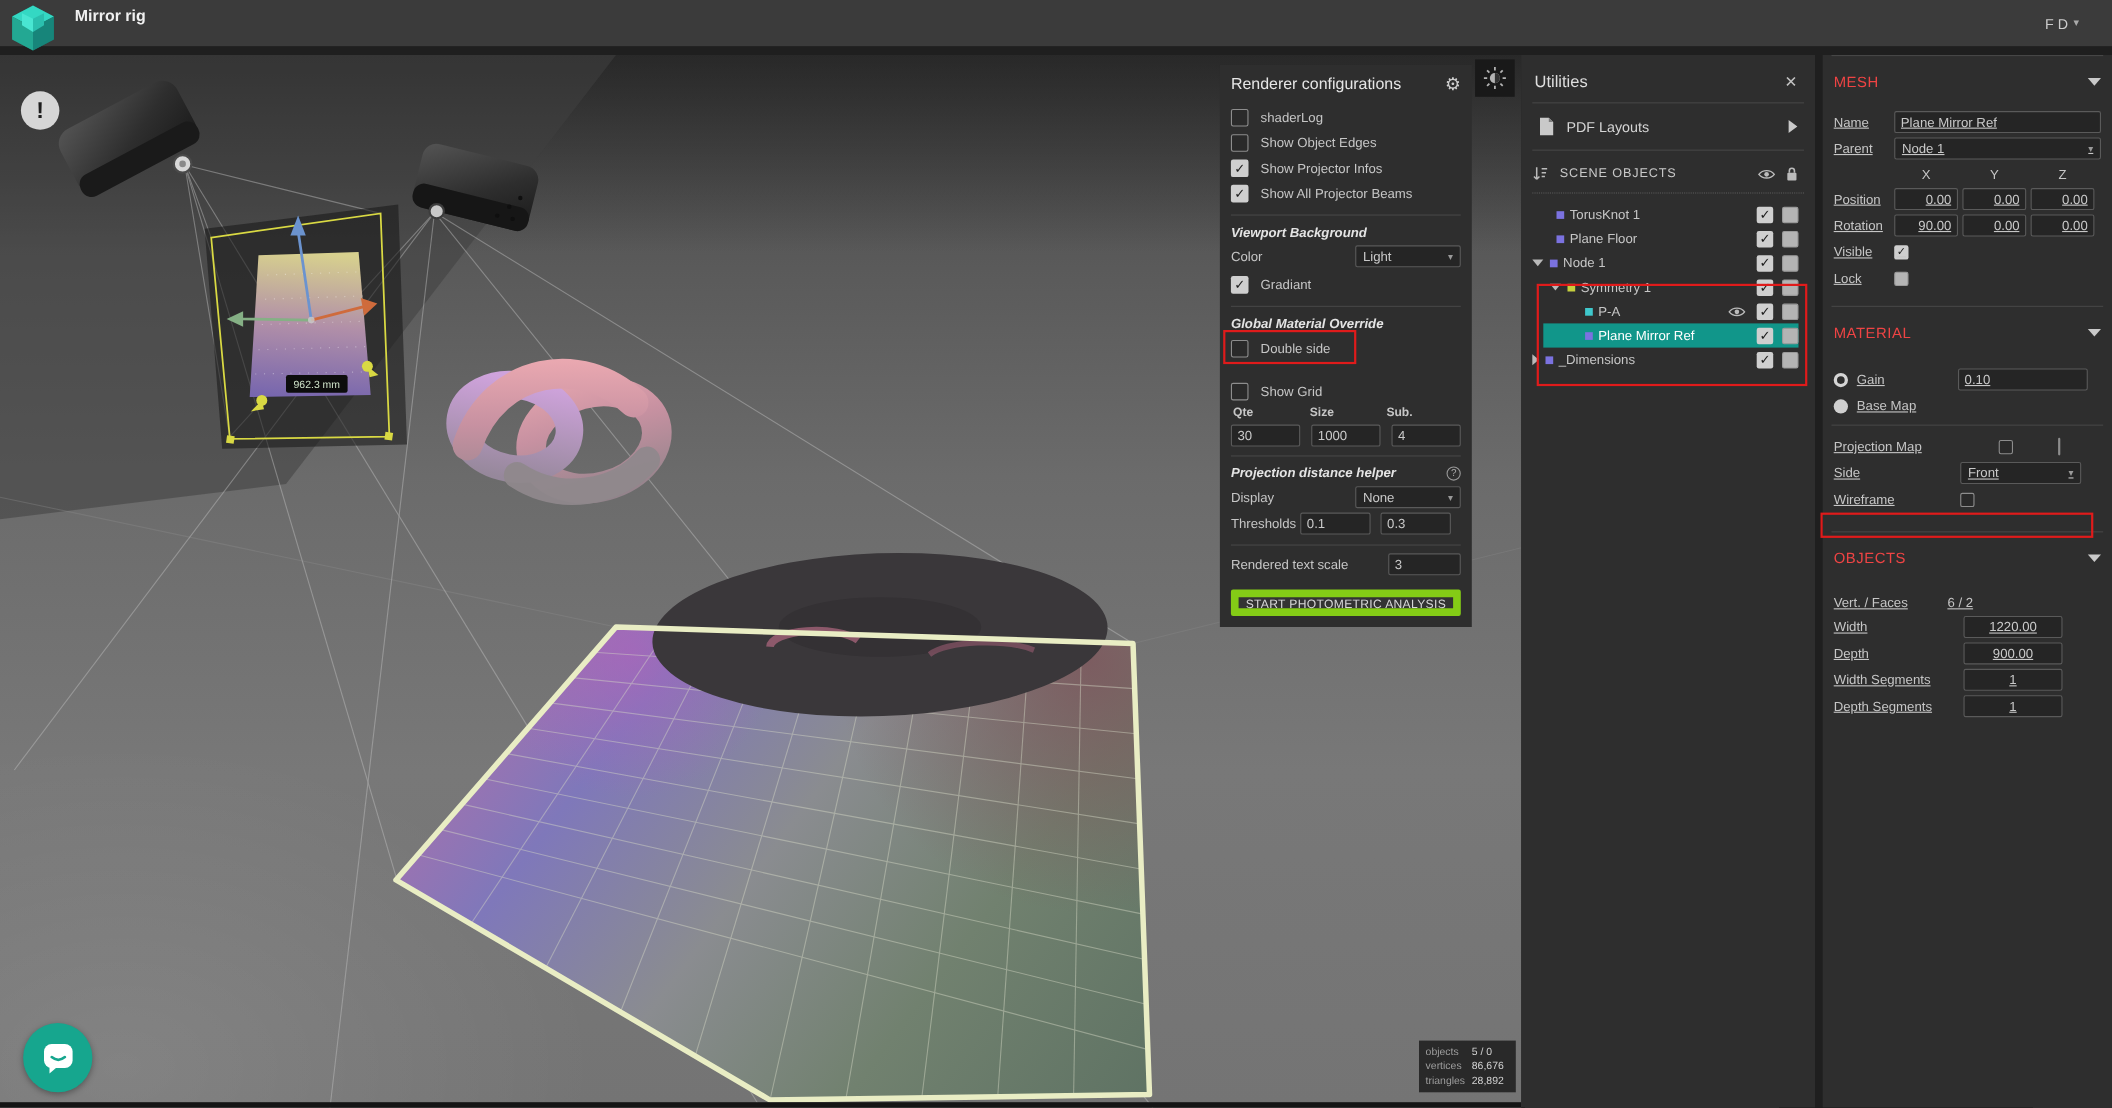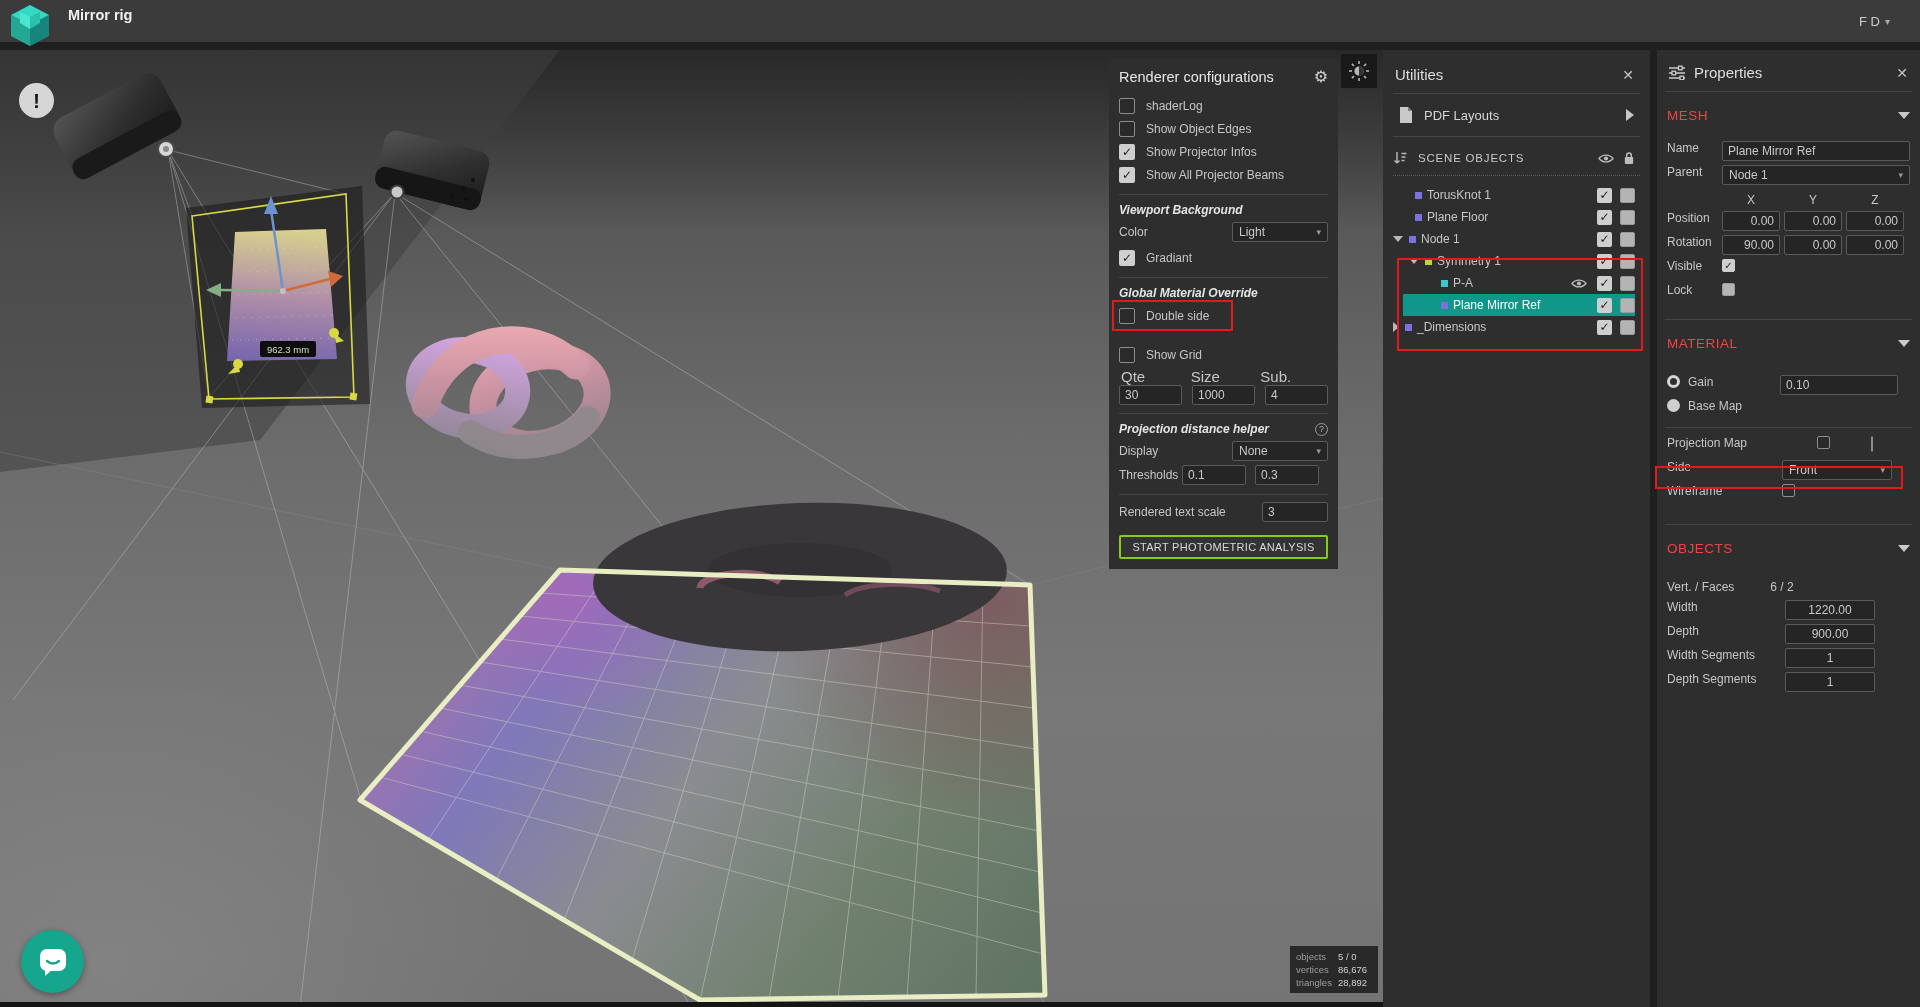--- a/index.html
+++ b/index.html
@@ -64,34 +64,34 @@
 
   
   .rpanel{left:1109px;top:59px;width:229px;padding:8px 10px 10px;}
   .rpanel .title{display:flex;justify-content:space-between;align-items:center;font-size:14.5px;color:#e6e6e6;}
   .gear::after{content:"\2699";font-size:16px;color:#cfcfcf;}
   .optrow{display:flex;align-items:center;gap:11px;height:23px;}
   .rpanel .hr{margin:8px 0 0;}
   .rowlbl{display:flex;align-items:center;height:22px;}
   .rowlbl .lbl{flex:1;}
   .rowlbl .seldd{width:96px;}
-  .gridlabels{display:flex;height:15px;margin-top:2px;font-size:15px;}
+  .gridlabels{display:flex;height:15px;margin-top:2px;font-size:11px;font-weight:bold;}
   .gridlabels span{width:63px;margin-right:10px;padding-left:2px;}
   .gridinputs{display:flex;margin-top:2px;}
   .gridinputs .inp{width:63px;margin-right:10px;}
   .pdh{display:flex;align-items:center;justify-content:space-between;margin-top:8px;}
   .qicon{width:13px;height:13px;border-radius:50%;border:1px solid #999;color:#aaa;font-size:9px;
     display:flex;align-items:center;justify-content:center;}
   .qicon::after{content:"?";}
   .threshrow{display:flex;align-items:center;margin-top:2px;height:22px;}
   .threshrow .tl{width:74px;}
   .threshrow .inp{width:64px;margin-right:9px;}
   .rtsrow{display:flex;align-items:center;justify-content:space-between;margin-top:6px;height:22px;}
   .rtsrow .inp{width:66px;}
-  .bigbtn{margin-top:12px;width:100%;height:24px;background:#333333;border:2px solid #84cc16;border-radius:2px;
+  .bigbtn{margin-top:12px;width:100%;height:24px;background:#333333;border:7px solid #84cc16;border-radius:2px;
     color:#d8d8d8;font-size:11px;font-family:inherit;letter-spacing:.3px;cursor:pointer;}
 
   
   .upanel{left:1383px;top:50px;width:267px;height:957px;}
   .u-title{display:flex;justify-content:space-between;align-items:center;padding:16px 16px 10px 12px;
     font-size:15px;color:#dedede;}
   .pdfrow{display:flex;align-items:center;gap:11px;padding:12px 16px;color:#d5d5d5;font-size:13px;cursor:pointer;}
   .arr-right{width:0;height:0;border-top:6px solid transparent;border-bottom:6px solid transparent;
     border-left:8px solid #c9c9c9;margin-left:auto;}
   .sceneobjrow{display:flex;align-items:center;gap:10px;padding:14px 15px 10px 10px;color:#c9c9c9;}
@@ -107,21 +107,21 @@
     border-top:6px solid #b9b9b9;margin-right:6px;flex:none;}
   .exp-closed{width:0;height:0;border-top:5px solid transparent;border-bottom:5px solid transparent;
     border-left:6px solid #b9b9b9;margin-right:6px;flex:none;}
 
   
   .ppanel{left:1657px;top:50px;width:263px;height:957px;padding:0 8px;}
   .p-title{display:flex;align-items:center;gap:8px;padding:14px 4px 10px;font-size:15px;color:#dedede;}
   .p-title .closex{margin-left:auto;}
   .p-sec{display:flex;align-items:center;justify-content:space-between;margin-top:16px;padding:0 2px;
     font-size:13.5px;letter-spacing:.5px;color:#ef4444;}
-  .prow{display:flex;height:22px;margin-top:2px;padding:0 2px;}
+  .prow{display:flex;align-items:center;height:22px;margin-top:2px;padding:0 2px;text-decoration:underline;}
   .prow .plbl{width:55px;flex:none;}
   .prow .plbl.w115{width:115px;}
   .prow .plbl.w118{width:118px;}
   .axisrow{display:flex;height:14px;margin-top:6px;padding-left:57px;font-size:12px;color:#c6c6c6;}
   .axisrow span{width:58px;text-align:center;margin-right:4px;}
   .triple{display:flex;flex:1;}
   .triple .inp{width:58px;margin-right:4px;flex:none;}
   .radio{width:13px;height:13px;border-radius:50%;flex:none;cursor:pointer;}
   .radio.sel{border:3px solid #d5d5d5;background:transparent;}
   .radio.unsel{background:#cfcfcf;}
@@ -532,34 +532,20 @@
         <span>_Dimensions</span>
         <span class="cbs">
             <span class="cb checked"></span>
             <span class="cb lightempty"></span>
           </span>
       </div>
     </div>
   </div>
 
   <div class="panel ppanel">
-    <div class="p-title">
-      <svg width="17" height="15" viewBox="0 0 17 15">
-        <g stroke="#ccc" stroke-width="1.5">
-            <line x1="0" y1="3" x2="16" y2="3"></line>
-            <line x1="0" y1="8" x2="16" y2="8"></line>
-            <line x1="0" y1="13" x2="16" y2="13"></line>
-          </g>
-        <rect x="9.5" y="1.2" width="3.6" height="3.6" fill="#2e2e2e" stroke="#ccc" stroke-width="1.3"></rect>
-        <rect x="3" y="6.2" width="3.6" height="3.6" fill="#2e2e2e" stroke="#ccc" stroke-width="1.3"></rect>
-        <rect x="11" y="11.2" width="3.6" height="3.6" fill="#2e2e2e" stroke="#ccc" stroke-width="1.3"></rect>
-      </svg>
-      <span>Properties</span>
-      <span class="closex"></span>
-    </div>
     <div class="hr" style="margin:0;"></div>
 
     <div class="p-sec">
       <span>MESH</span>
         <span class="caret-down"></span>
     </div>
     <div style="height:16px;"></div>
     <div class="prow">
       <span class="plbl">Name</span>
       <input class="inp" value="Plane Mirror Ref" style="">

